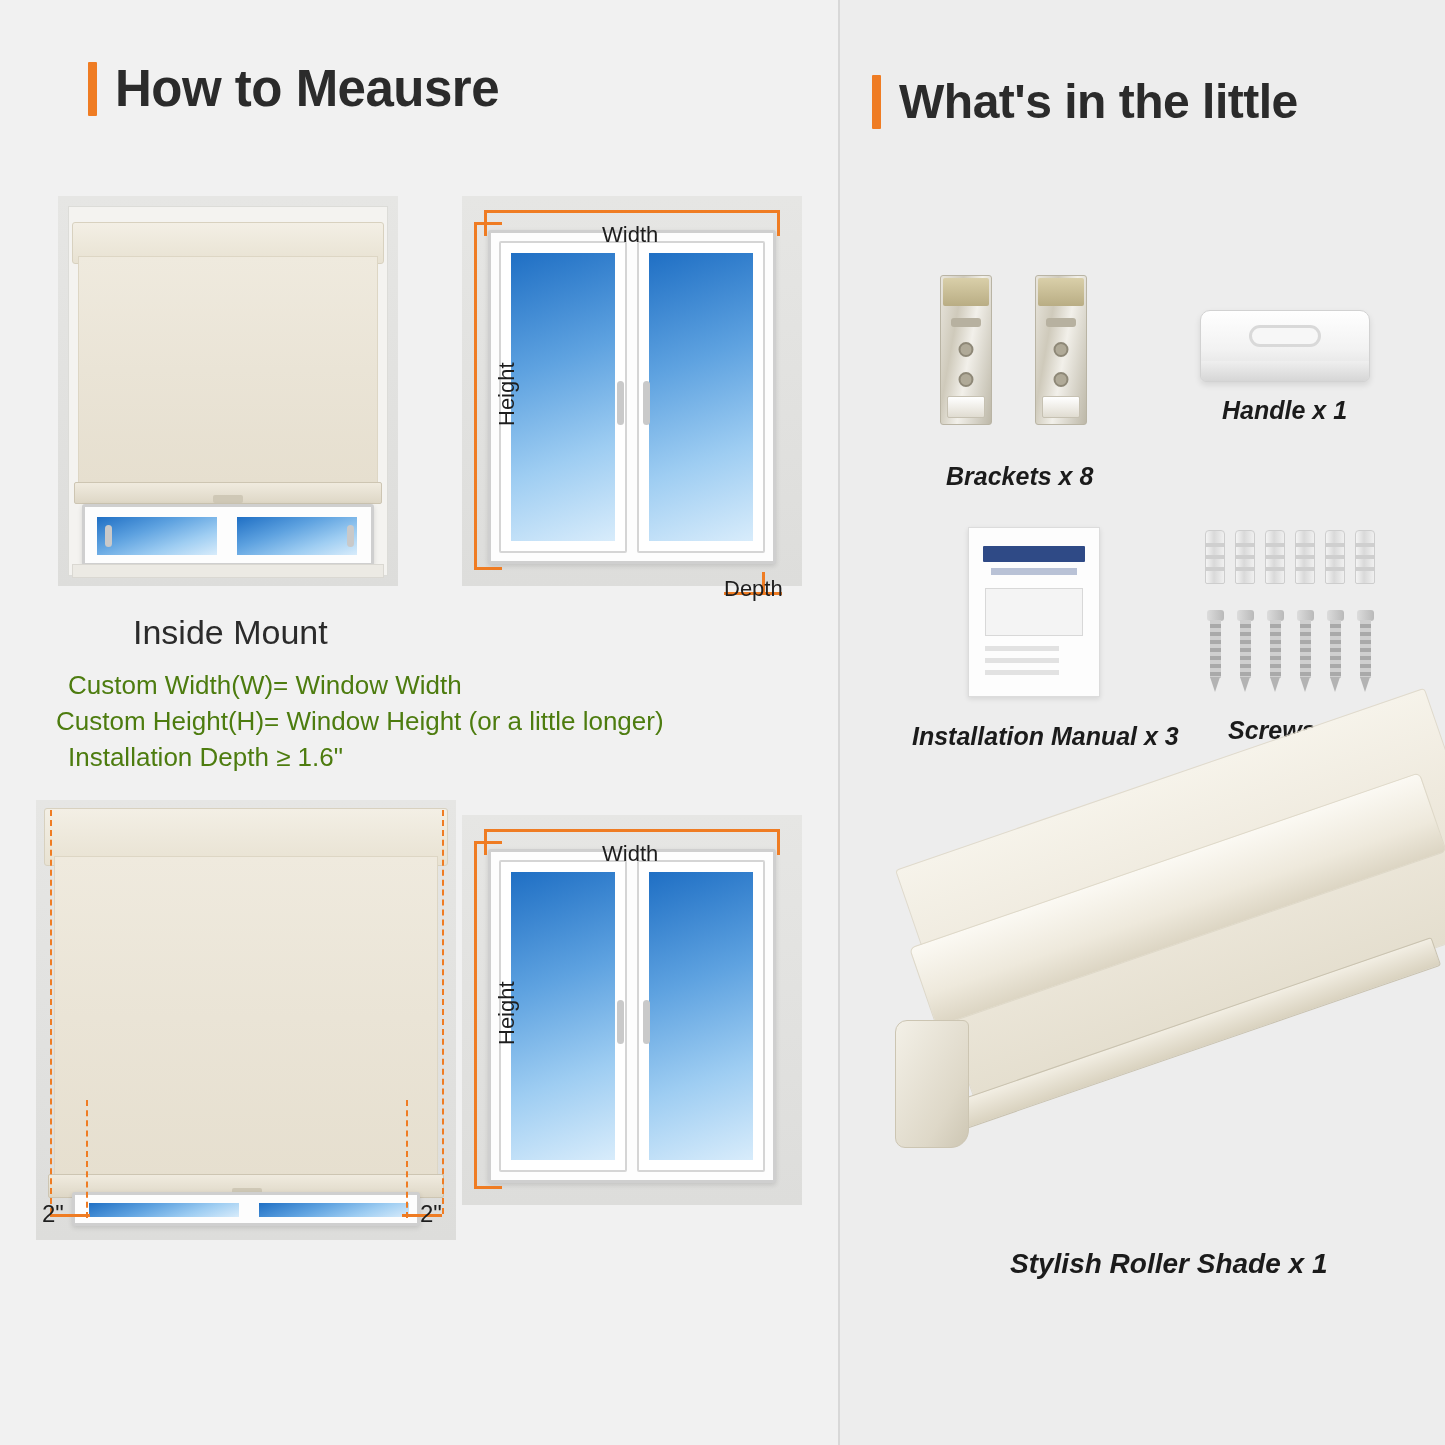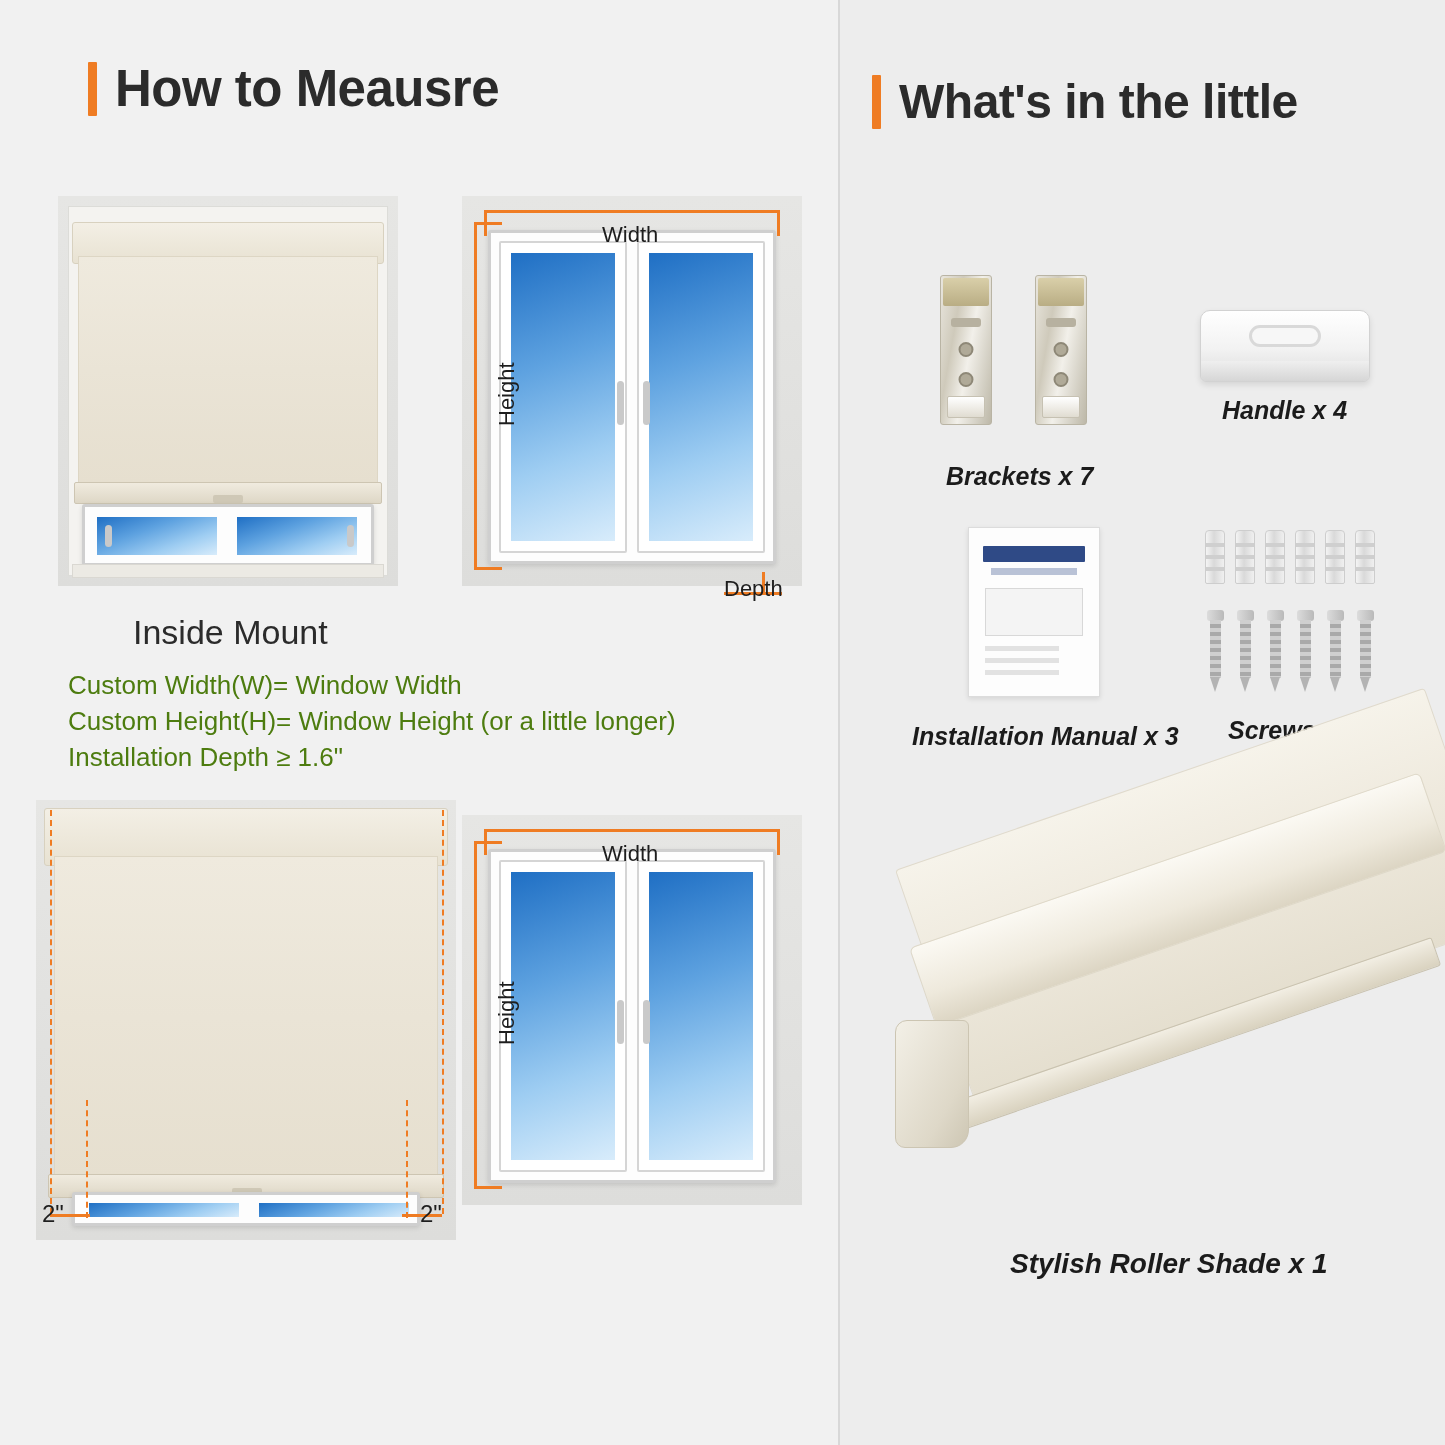--- a/index.html
+++ b/index.html
@@ -350,21 +350,21 @@
     <div class="mark-line" style="left:12px; top:371px; width:28px; height:3px;"></div>
     <div class="mark-label vert" style="left:32px; top:230px;">Height</div>
 
     <div class="mark-line" style="left:300px; top:376px; width:3px; height:22px;"></div>
     <div class="mark-line" style="left:262px; top:396px; width:58px; height:3px;"></div>
     <div class="mark-label" style="left:262px; top:380px;">Depth</div>
   </div>
 
   <div class="mount-title" style="left:133px; top:613px;">Inside Mount</div>
   <div class="spec-line" style="left:68px; top:670px;">Custom Width(W)= Window Width</div>
-  <div class="spec-line" style="left:68px; top:706px;">Custom Height(H)= Window Height (or a little longer)</div>
+  <div class="spec-line" style="left:56px; top:706px;">Custom Height(H)= Window Height (or a little longer)</div>
   <div class="spec-line" style="left:68px; top:742px;">Installation Depth ≥ 1.6"</div>
 
   <div class="win-wrap" style="left:36px; top:800px; width:420px; height:440px;">
     <div class="wall"></div>
 
     <div class="shade-cassette" style="left:8px; top:8px; width:404px; height:58px;"></div>
 
     <div class="shade-fabric" style="left:18px; top:56px; width:384px; height:322px;"></div>
 
     <div class="shade-rail" style="left:12px; top:374px; width:396px; height:24px;"></div>
@@ -417,27 +417,27 @@
       <div class="notch"></div>
     </div>
     <div class="bracket" style="left:105px; top:0;">
       <div class="top-cap"></div>
       <div class="slot" style="top:42px;"></div>
       <div class="hole" style="top:66px;"></div>
       <div class="hole" style="top:96px;"></div>
       <div class="notch"></div>
     </div>
   </div>
-  <div class="pkg-label" style="left:946px; top:462px;">Brackets x 7</div>
+  <div class="pkg-label" style="left:946px; top:462px;">Brackets x 8</div>
 
   <div class="handle" style="left:1200px; top:310px;">
     <div class="grip"></div>
     <div class="base"></div>
   </div>
-  <div class="pkg-label" style="left:1222px; top:396px;">Handle x 4</div>
+  <div class="pkg-label" style="left:1222px; top:396px;">Handle x 1</div>
 
   <div class="manual" style="left:968px; top:527px;">
     <div class="m-title"></div>
     <div class="m-sub"></div>
     <div class="m-img"></div>
     <div class="m-line" style="top:118px;"></div>
     <div class="m-line" style="top:130px;"></div>
     <div class="m-line" style="top:142px;"></div>
   </div>
   <div class="pkg-label" style="left:912px; top:722px;">Installation Manual x 3</div>

